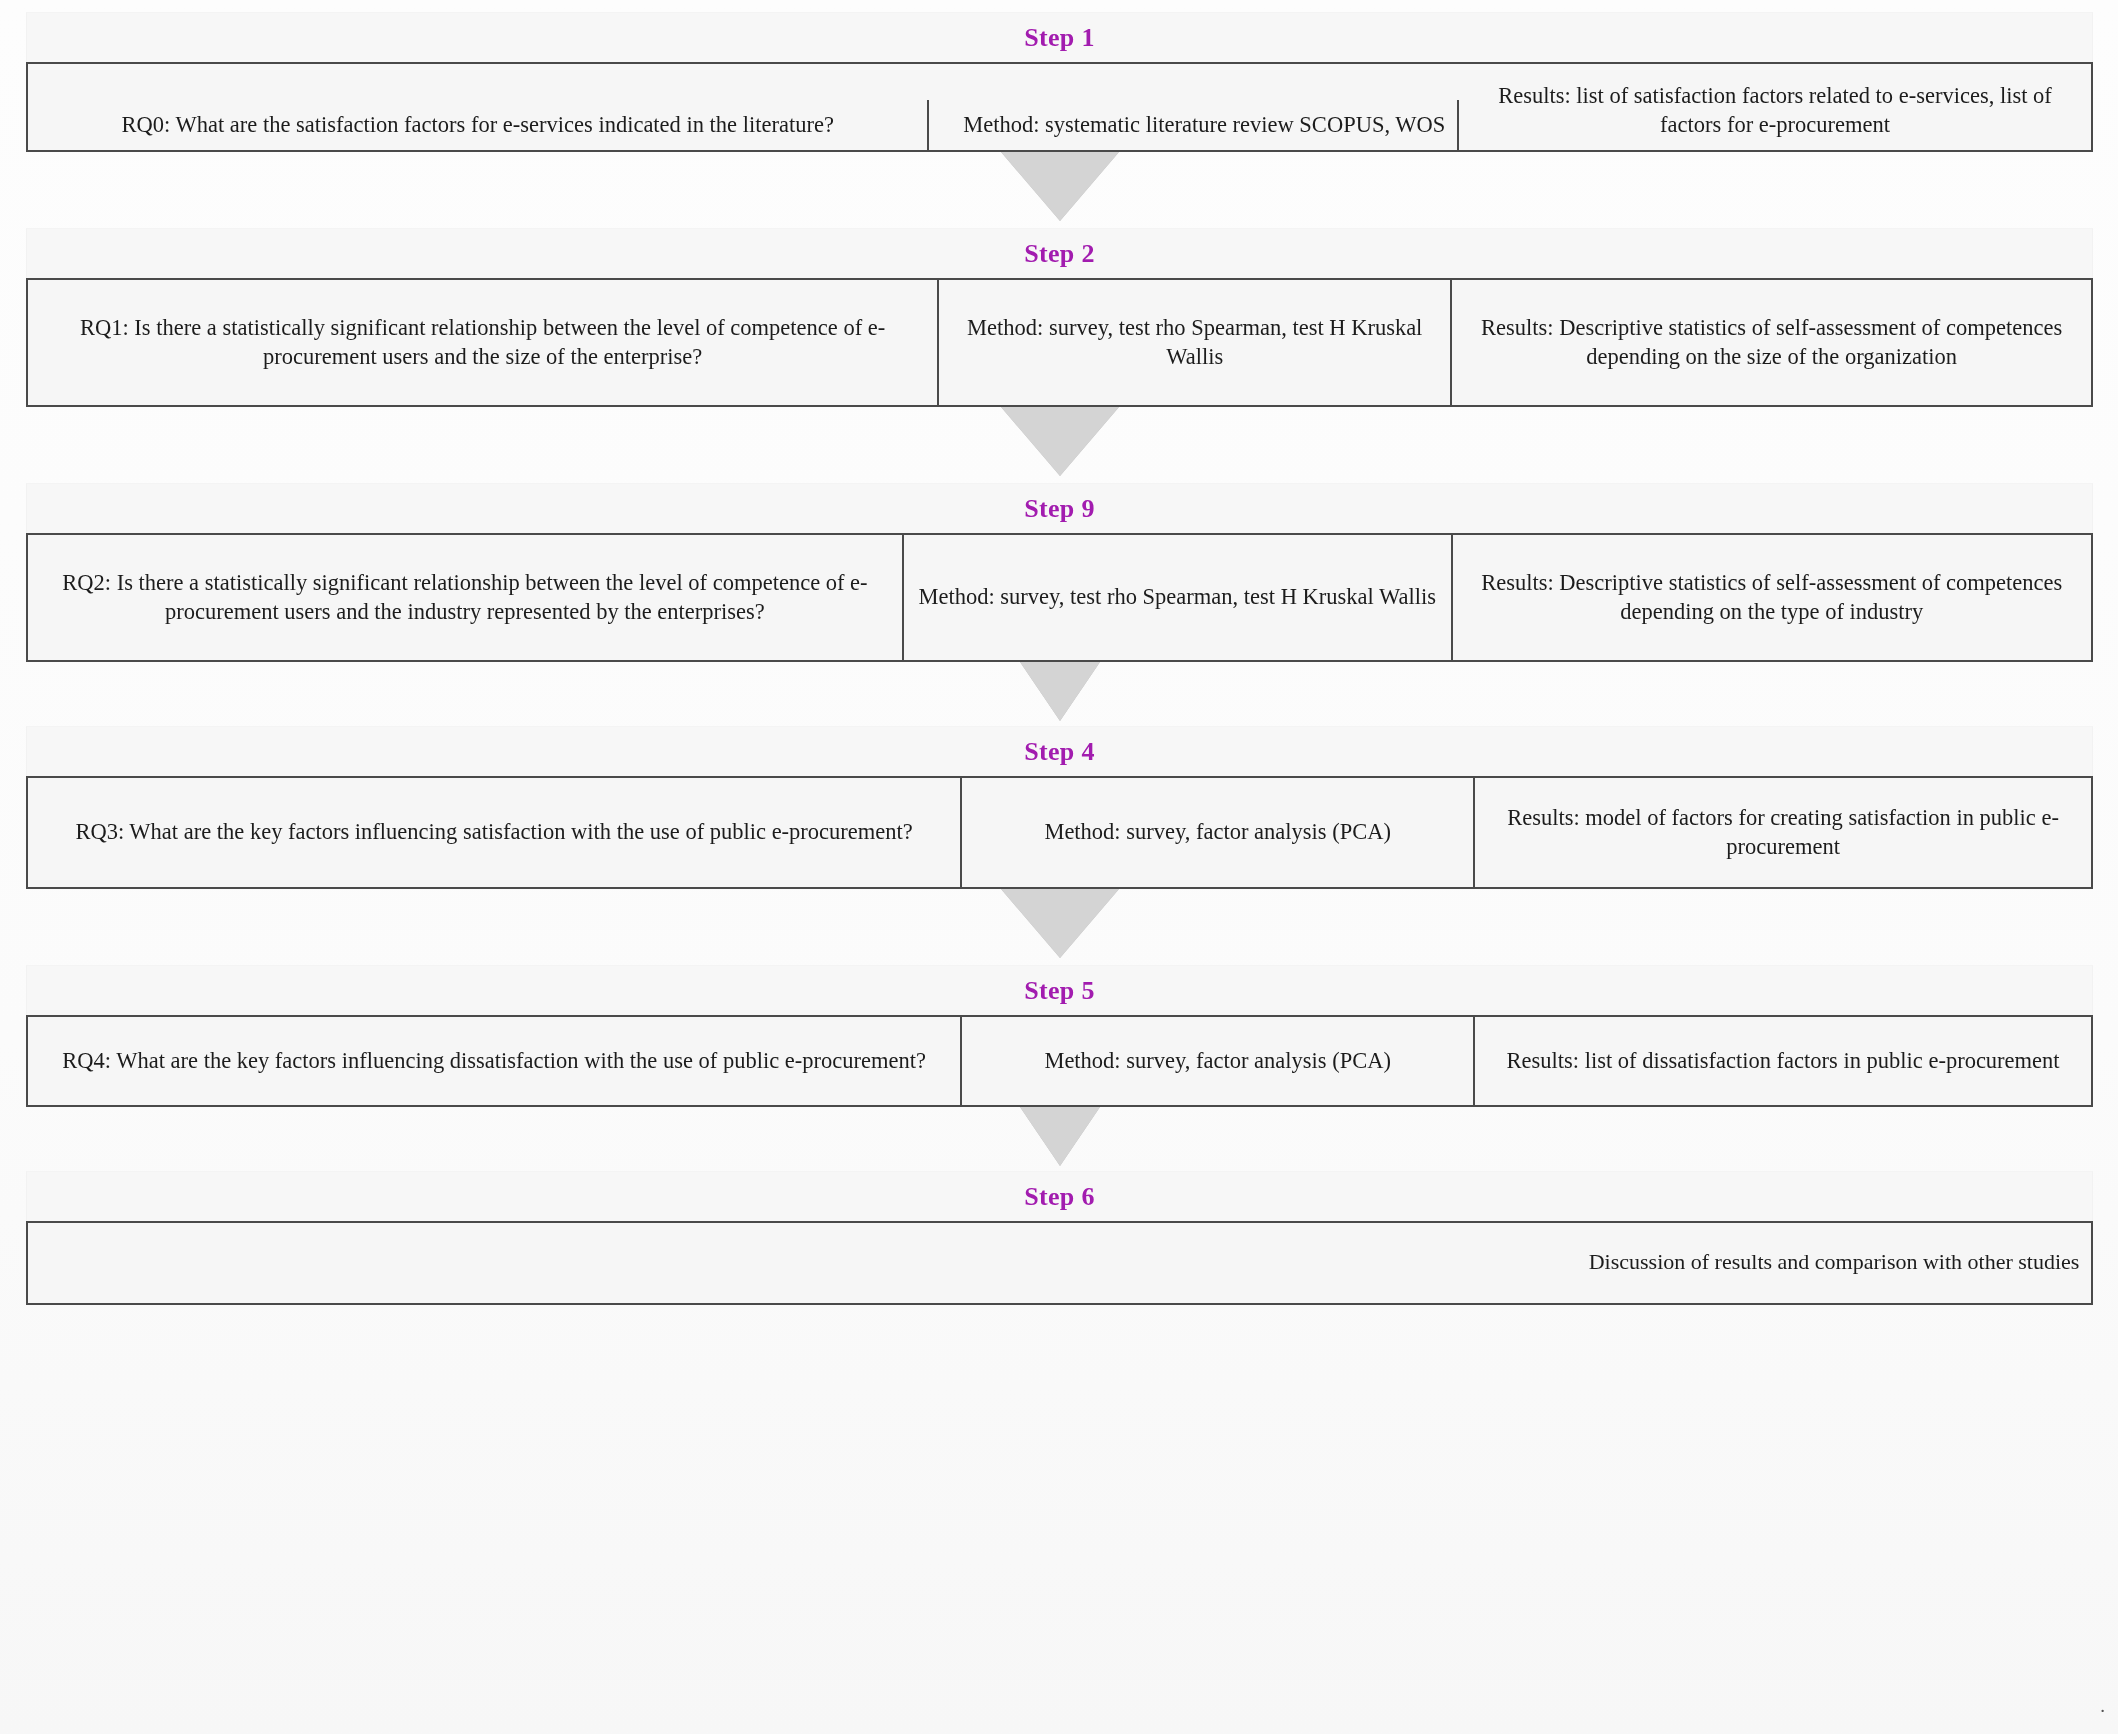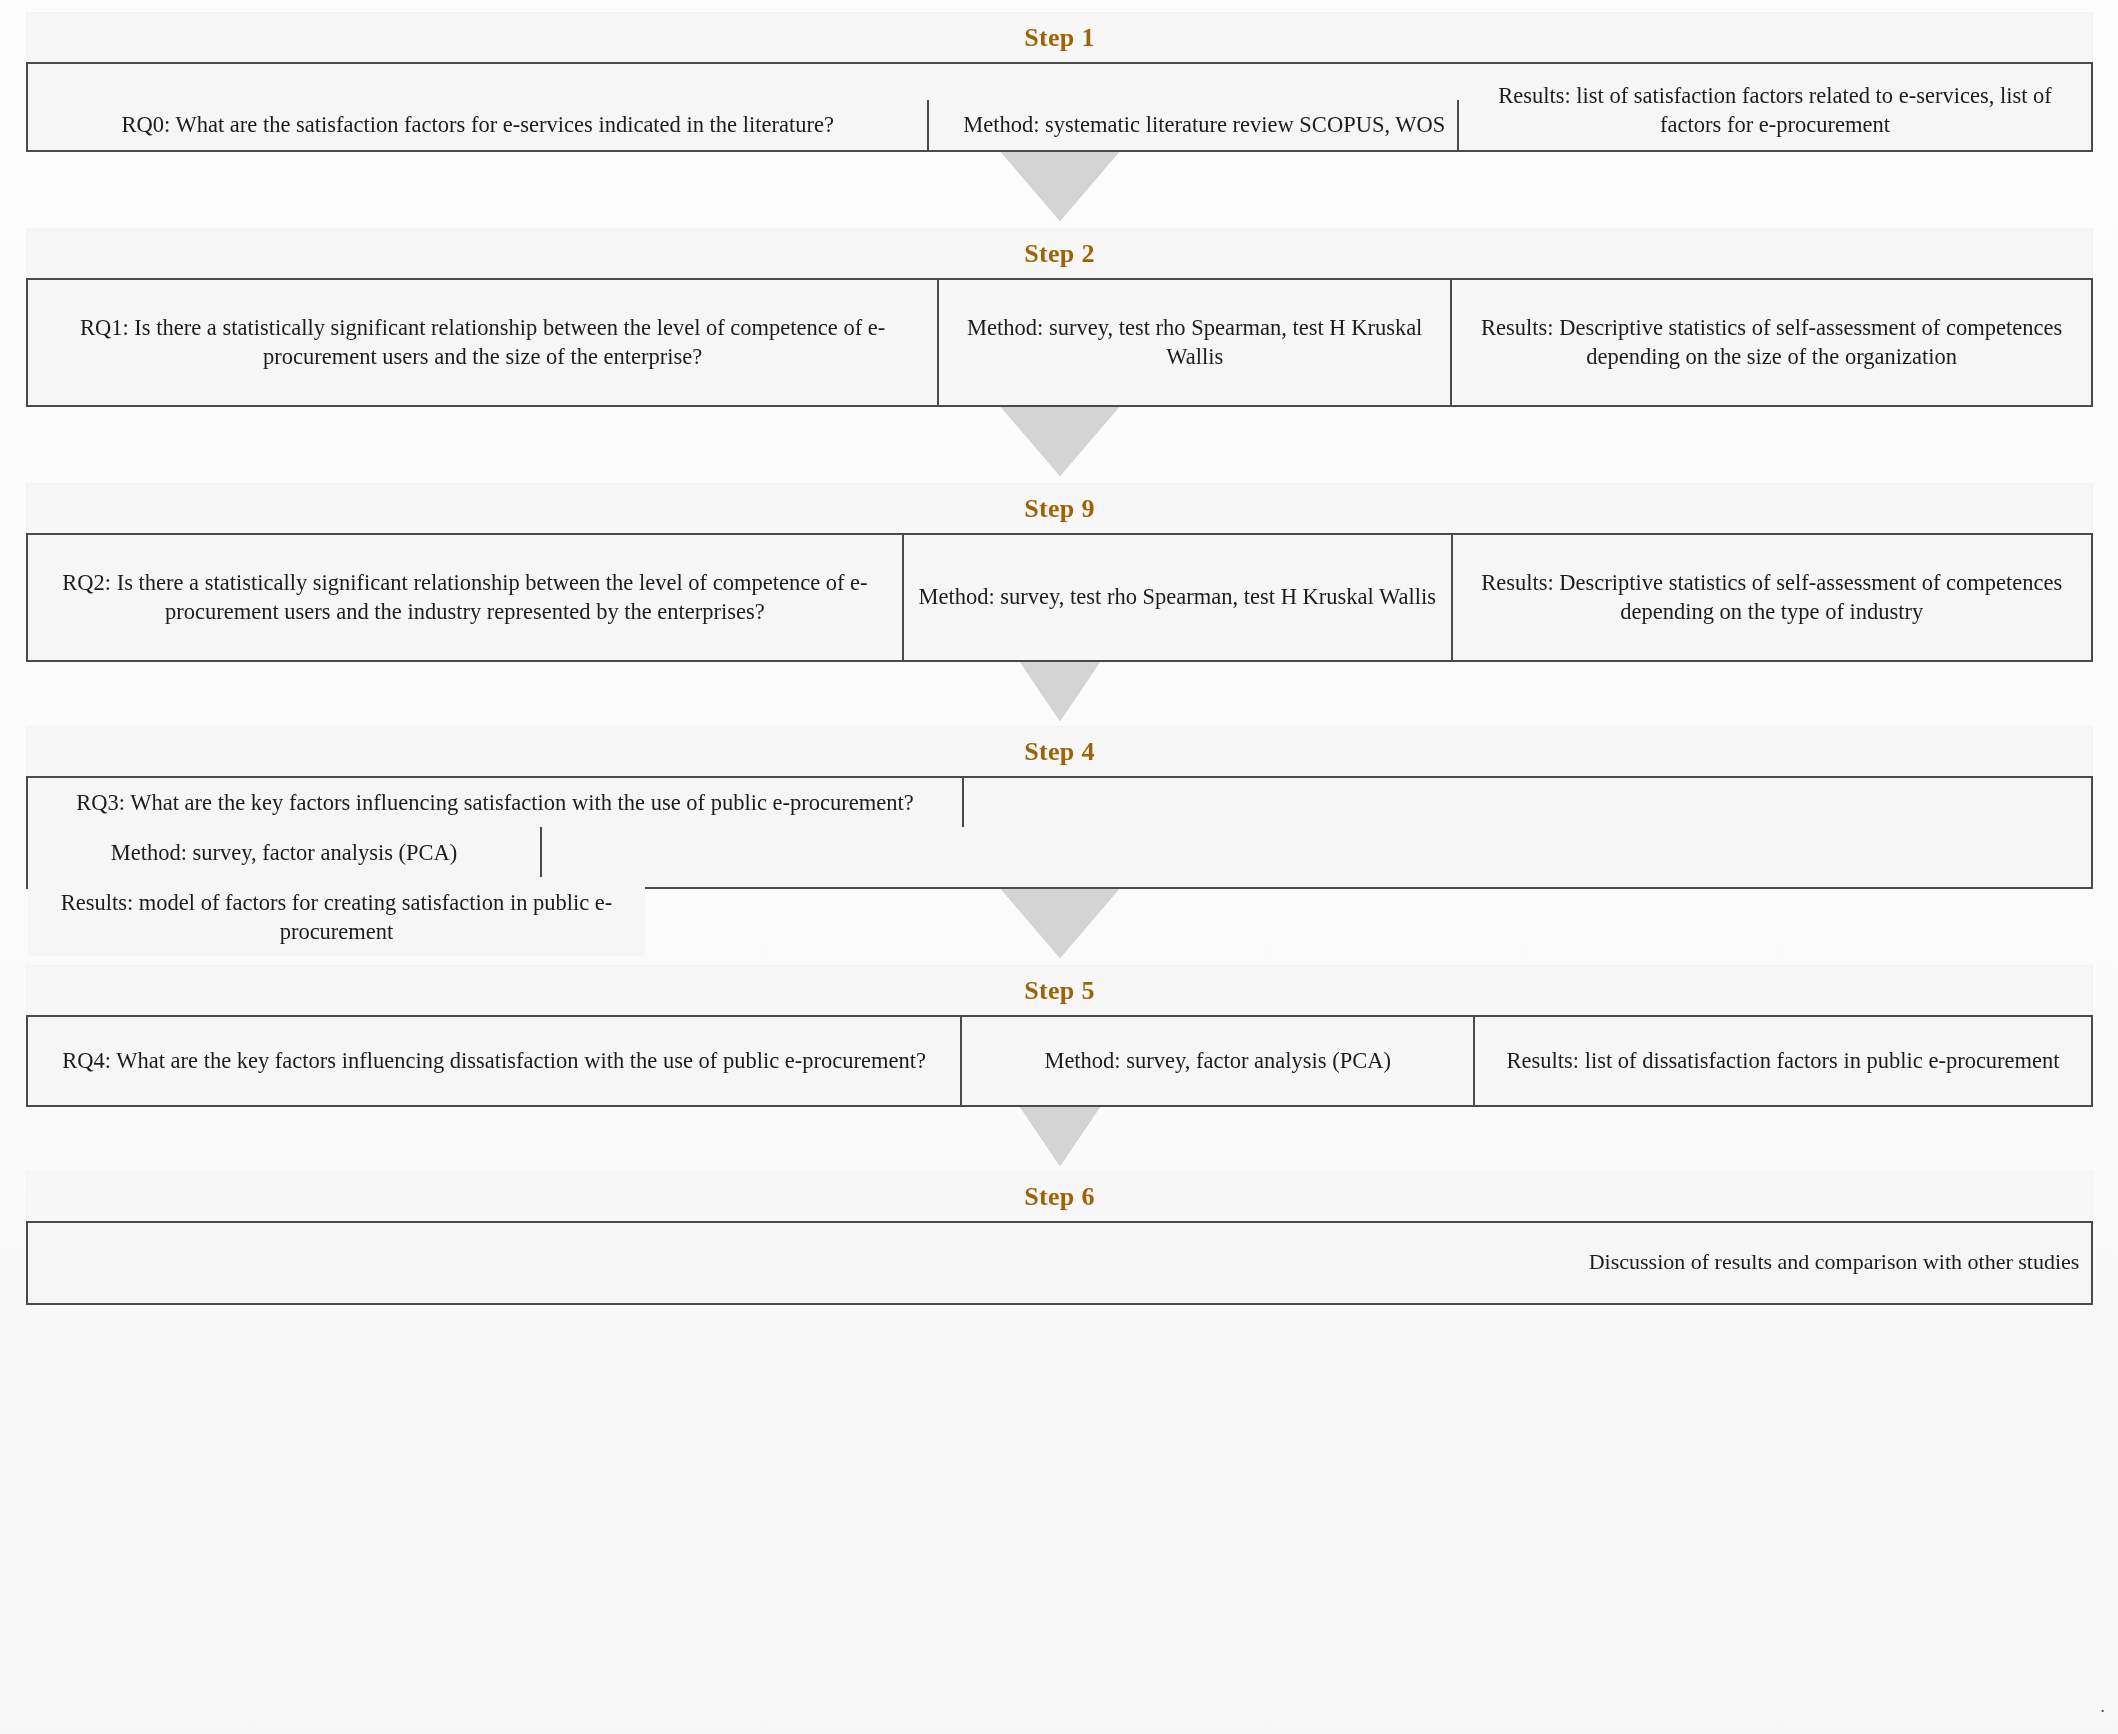--- a/index.html
+++ b/index.html
@@ -38,21 +38,21 @@
     margin: 0;
   }
 
   .step-header {
     height: 49px;
     line-height: 49px;
     text-align: center;
     font-weight: bold;
     font-size: 26px;
     letter-spacing: 0.3px;
-    color: #a16207;
+    color: #a21caf;
     background: #f7f7f7;
     border-left: 1.3px solid #f2f2f2;
     border-right: 1.3px solid #f2f2f2;
     border-top: 1.3px solid #f4f4f4;
   }
 
   .step-row {
     display: flex;
     width: 100%;
     border: 2.6px solid #4a4a4a;
@@ -169,21 +169,21 @@
       </div>
     </div>
   </div>
 
   <div class="connector" style="height:64px;">
     <div class="arrow" style="border-left-width:40px;border-right-width:40px;border-top-width:59px;"></div>
   </div>
 
   <div class="step-block">
     <div class="step-header">Step 4</div>
-    <div class="step-row" style="height:113px;flex-direction:column;">
+    <div class="step-row" style="height:113px;">
       <div class="cell q" style="width:936px;">
         <span>RQ3: What are the key factors influencing satisfaction with the use of public e-procurement?</span>
       </div>
       <div class="cell m" style="width:514px;">
         <span>Method: survey, factor analysis (PCA)</span>
       </div>
       <div class="cell r" style="width:617px;">
         <span>Results: model of factors for creating satisfaction in public e-procurement</span>
       </div>
     </div>

